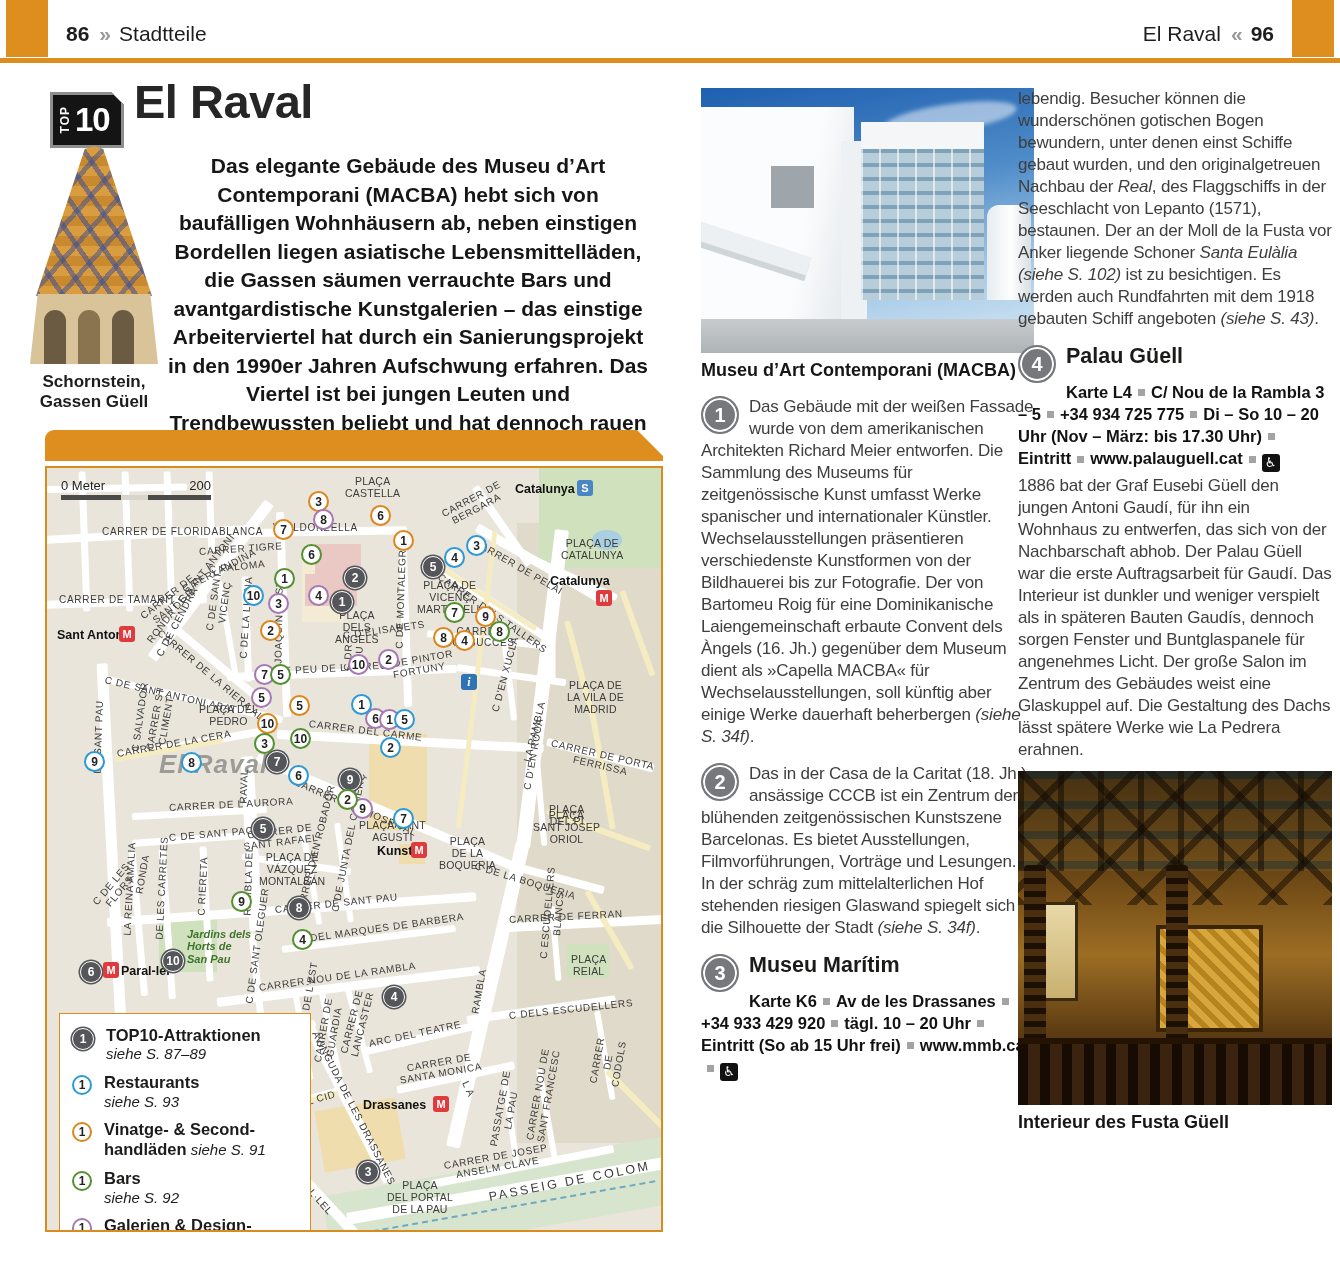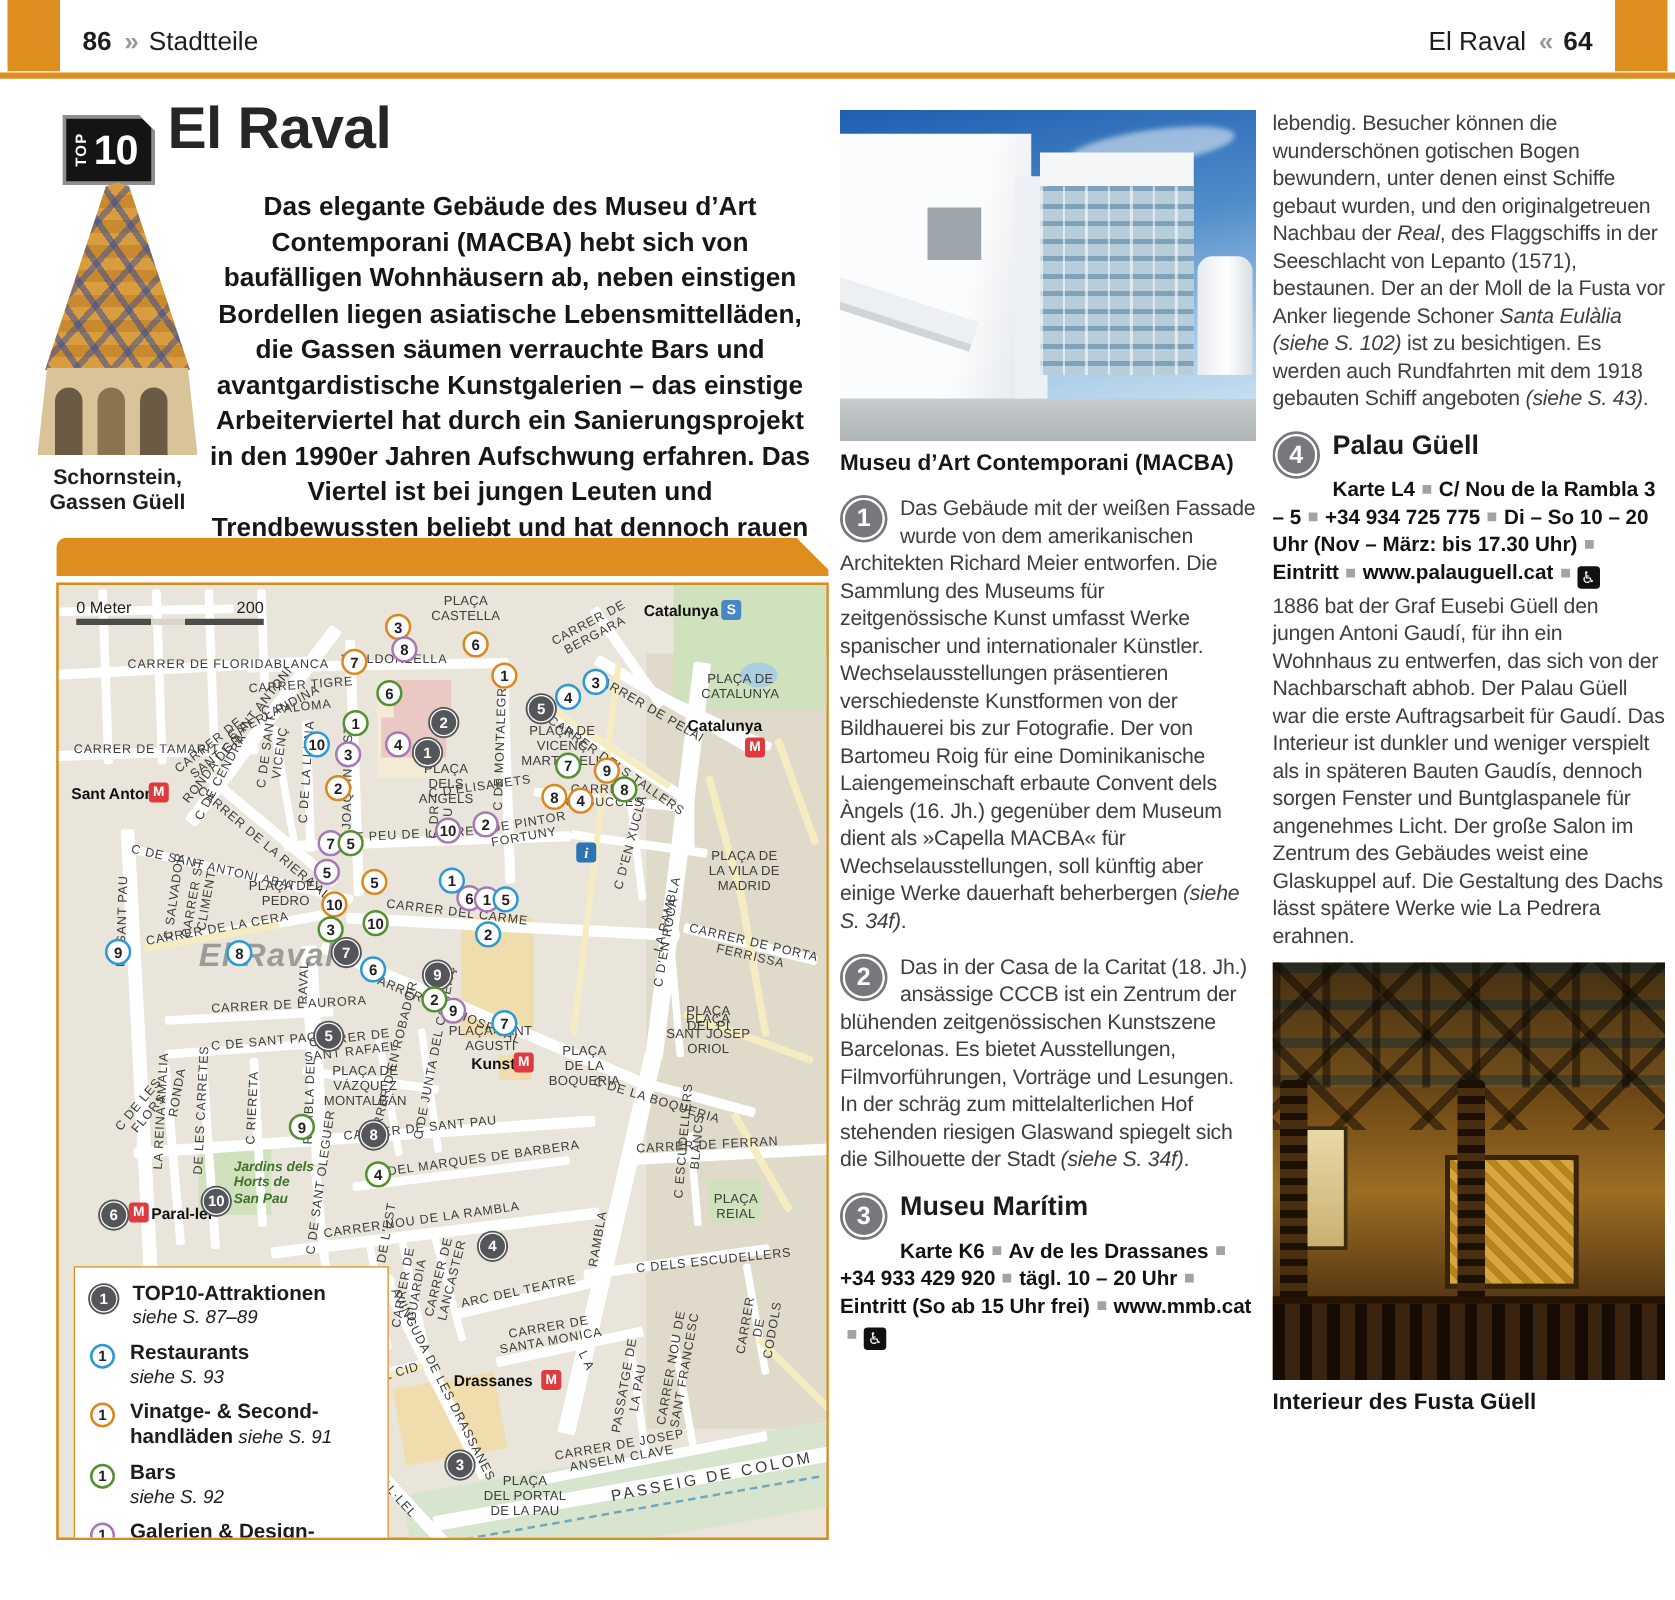--- a/index.html
+++ b/index.html
@@ -77,21 +77,21 @@
   .scale-bar{height:5px;margin-top:2px;background:linear-gradient(90deg,#4b4b49 0 40%,#d9d5ca 40% 58%,#4b4b49 58% 100%);}
   .legend{position:absolute;left:12px;top:545px;width:252px;background:#fff;border:1.5px solid #D98C1E;z-index:8;padding:12px 12px 4px 12px;}
   .lg-row{display:flex;gap:12px;margin-bottom:10px;align-items:flex-start;}
   .lg-num{position:static;flex:none;width:20px;height:20px;margin-top:2px;}
   .lg-text{font-size:16.5px;line-height:1.18;color:#1c1c1b;}
   .lg-label{font-weight:700;white-space:pre-line;}
   .lg-see{font-style:italic;font-size:15px;font-weight:400;}
   .lg-see.blockSee{display:block;}
 
   
-  .colmid{position:absolute;left:672px;top:88px;width:333px;height:1192px;overflow:hidden;}
+  .colmid{position:absolute;left:701px;top:88px;width:333px;height:1192px;overflow:hidden;}
   .colright{position:absolute;left:1018px;top:88px;width:314px;height:1192px;overflow:hidden;}
   .cap{font-weight:700;font-size:18px;color:#161616;margin-top:7px;}
   .bodytxt{font-size:17px;line-height:22px;color:#3E3E3D;letter-spacing:-.2px;}
   .bodytxt .i{font-style:italic;}
   .sec{margin-top:15px;}
   .ncirc{float:left;width:38px;height:38px;border-radius:50%;background:#77787C;border:2px solid #77787C;box-shadow:inset 0 0 0 2px #fff;color:#fff;font-weight:700;font-size:20px;display:flex;align-items:center;justify-content:center;margin:0 10px 4px 0;}
   .sec h3{font-size:21.5px;line-height:1.1;color:#1b1b1a;margin:1px 0 5px 0;white-space:pre-line;font-weight:700;}
   .sec .info{font-weight:700;font-size:16.5px;line-height:1.35;color:#121212;margin-bottom:3px;margin-top:12px;}
   .sqb{display:inline-block;width:7px;height:7px;background:#A3A3A2;margin:0 6px 2px 6px;vertical-align:middle;}
   .wc{display:inline-flex;width:18px;height:18px;background:#111;color:#fff;border-radius:3px;align-items:center;justify-content:center;font-size:13px;vertical-align:-3px;}
@@ -133,21 +133,21 @@
   <div class="corner right"></div>
   <div class="hdr-rule"></div>
   <div class="hdr left">
     <span class="num">86</span>
     <span class="chev">»</span>
     <span>Stadtteile</span>
   </div>
   <div class="hdr right">
     <span>El Raval</span>
     <span class="chev">«</span>
-    <span class="num">64</span>
+    <span class="num">96</span>
   </div>
 
   <div class="badge">
     <span class="badge-top">TOP</span>
     <span class="badge-num">10</span>
   </div>
   <h1 class="pagetitle">El Raval</h1>
 
   <div class="chimney">
     <div class="cone"></div>

